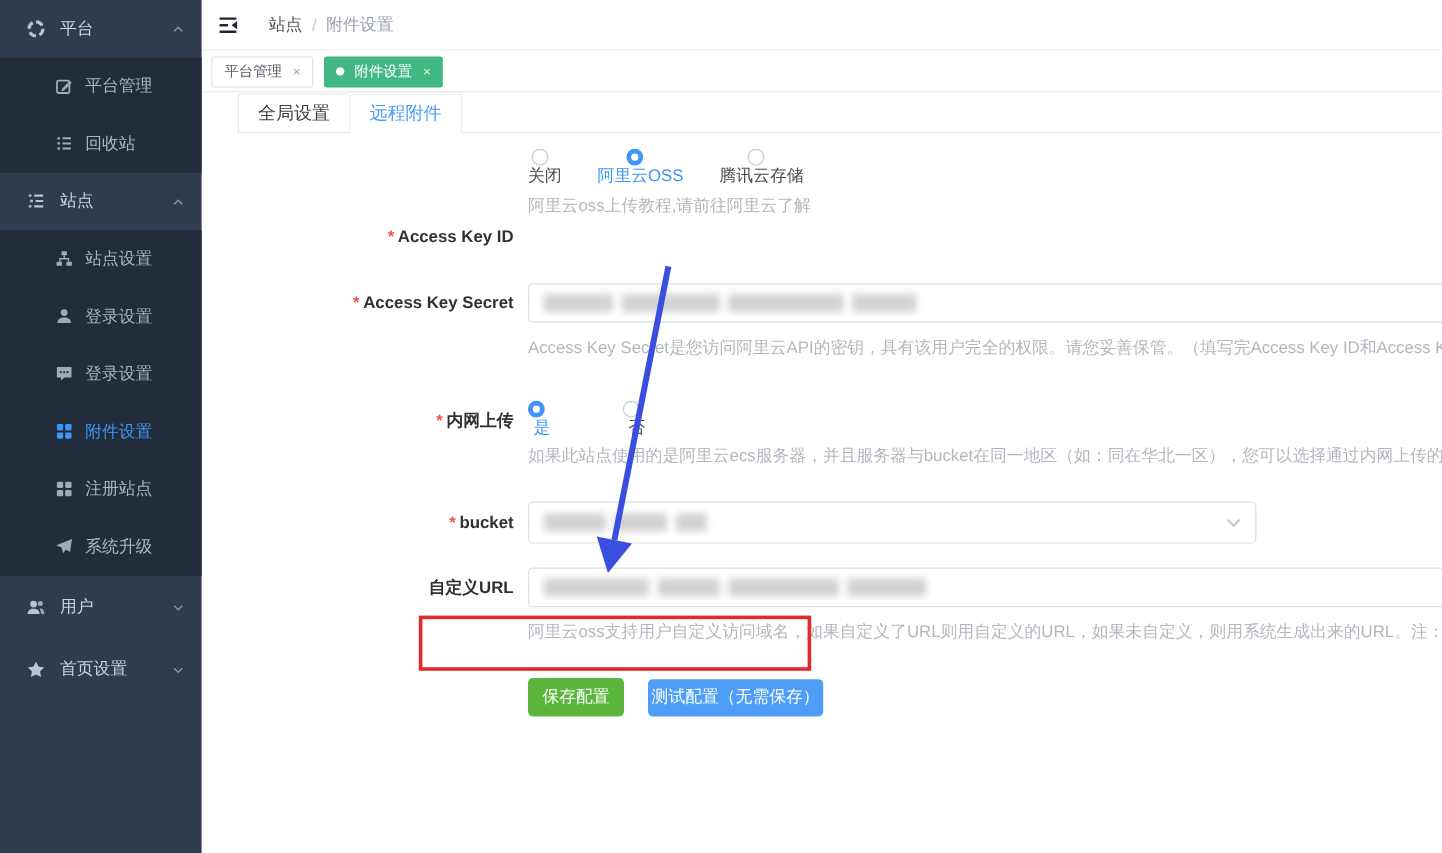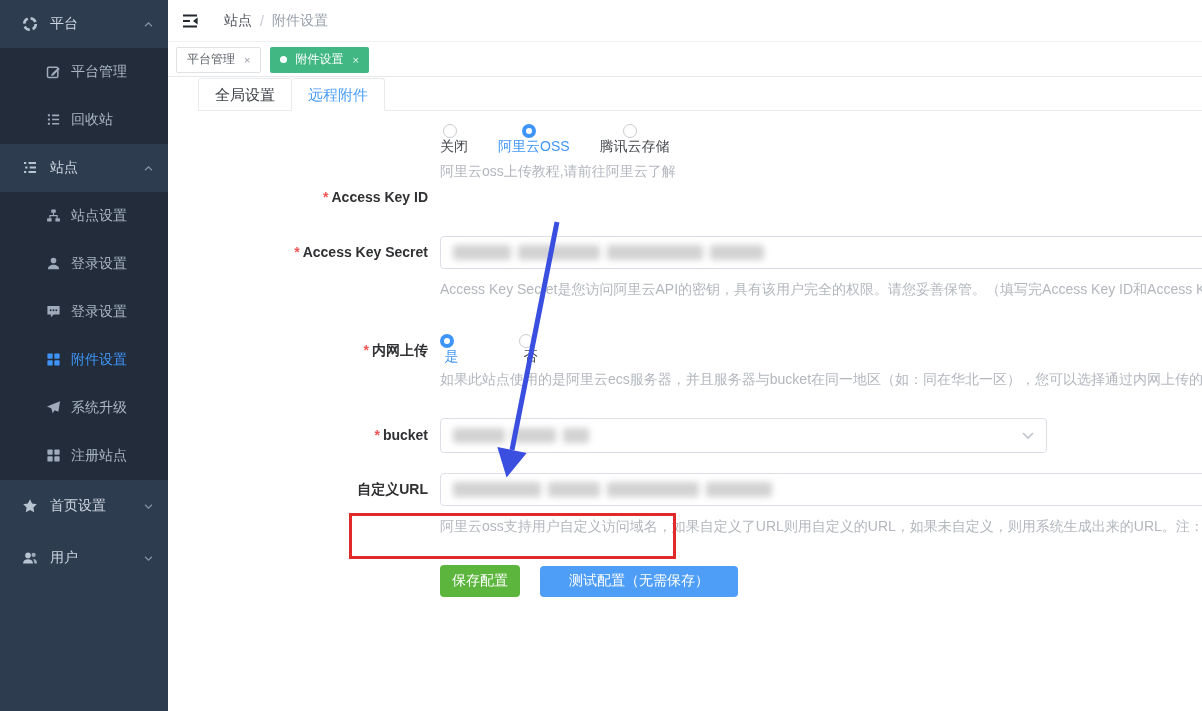--- a/index.html
+++ b/index.html
@@ -66,21 +66,21 @@
     padding:0 12px; background:#fff; width:900px; cursor:text; }
   .sbox { width:607px; cursor:pointer; height:35px; }
   .sbox .schev { margin-left:auto; display:flex; }
   .blobs { display:flex; gap:7px; filter:blur(3px); }
   .blobs i { display:block; height:15px; background:#d2d2d2; border-radius:2px; }
 
   .btnrow { display:flex; gap:20px; align-items:center; }
   .btn { height:31px; border:none; border-radius:4px; color:#fff; font-size:14px;
     display:inline-flex; align-items:center; cursor:pointer; font-family:inherit; }
   .btn.green { background:#5cb63e; padding:16px 12px; }
-  .btn.blue { background:#4e9ef8; padding:0 29px;text-align:center; }
+  .btn.blue { background:#4e9ef8; padding:0 3px;text-align:center; }
 
   .mt30{} .mt22{margin-top:22px;} .mt41{margin-top:41px;}
   .mt29{margin-top:29px;} .mt20{margin-top:20px;}
   .help-first{margin-top:18px;} .help-second{margin-top:11px;} .help-tight{margin-top:9px;}
 
   
   .red-annot { position:absolute; left:349px; top:513px; width:327px; height:46px;
     border:3px solid #e12b2b; z-index:40; pointer-events:none; }
   .arrow-overlay { position:absolute; left:0; top:0; width:1202px; height:711px;
     z-index:50; pointer-events:none; }
@@ -176,62 +176,62 @@
             <rect x="8.9" y="1.5" width="5.6" height="5.6" rx="1"></rect>
             <rect x="1.5" y="8.9" width="5.6" height="5.6" rx="1"></rect>
             <rect x="8.9" y="8.9" width="5.6" height="5.6" rx="1"></rect>
           </svg>
       </span>
       <span>附件设置</span>
     </div>
     <div class="side-row">
       <span class="sicon">
         <svg width="15" height="15" viewBox="0 0 16 16" fill="currentColor">
-            <path d="M15 1.2L1 6.9l4.6 1.9L7.1 14l2.2-3.1 3.9 1.7z"></path>
-          </svg>
-      </span>
-      <span>系统升级</span>
-    </div>
-    <div class="side-row">
-      <span class="sicon">
-        <svg width="15" height="15" viewBox="0 0 16 16" fill="currentColor">
             <rect x="1.5" y="1.5" width="5.6" height="5.6" rx="1"></rect>
             <rect x="8.9" y="1.5" width="5.6" height="5.6" rx="1"></rect>
             <rect x="1.5" y="8.9" width="5.6" height="5.6" rx="1"></rect>
             <rect x="8.9" y="8.9" width="5.6" height="5.6" rx="1"></rect>
           </svg>
       </span>
       <span>注册站点</span>
     </div>
+    <div class="side-row">
+      <span class="sicon">
+        <svg width="15" height="15" viewBox="0 0 16 16" fill="currentColor">
+            <path d="M15 1.2L1 6.9l4.6 1.9L7.1 14l2.2-3.1 3.9 1.7z"></path>
+          </svg>
+      </span>
+      <span>系统升级</span>
+    </div>
   </div>
 
   <div class="bottom-group">
-    <div class="side-row">
-      <span class="sicon">
-        <svg width="16" height="16" viewBox="0 0 16 16" fill="currentColor">
-            <path d="M8 1.2l2.1 4.3 4.7.7-3.4 3.3.8 4.7L8 12l-4.2 2.2.8-4.7L1.2 6.2l4.7-.7z"></path>
-          </svg>
-      </span>
-      <span>首页设置</span>
-      <span class="chev">
-        <svg width="11" height="11" viewBox="0 0 16 16">
-            <path d="M3 5.5L8 10.5l5-5" stroke="currentColor" stroke-width="1.7" fill="none"></path>
-          </svg>
-      </span>
-    </div>
     <div class="side-row">
       <span class="sicon">
         <svg width="16" height="16" viewBox="0 0 16 16" fill="currentColor">
             <circle cx="6" cy="5.4" r="2.8"></circle>
             <path d="M1 13.6c0-2.8 2.2-4.3 5-4.3s5 1.5 5 4.3z"></path>
             <circle cx="11.6" cy="4.9" r="2.1" opacity=".8"></circle>
             <path d="M11.3 8.8c2.3.2 3.7 1.8 3.7 4.8h-2.6z" opacity=".8"></path>
           </svg>
       </span>
       <span>用户</span>
+      <span class="chev">
+        <svg width="11" height="11" viewBox="0 0 16 16">
+            <path d="M3 5.5L8 10.5l5-5" stroke="currentColor" stroke-width="1.7" fill="none"></path>
+          </svg>
+      </span>
+    </div>
+    <div class="side-row">
+      <span class="sicon">
+        <svg width="16" height="16" viewBox="0 0 16 16" fill="currentColor">
+            <path d="M8 1.2l2.1 4.3 4.7.7-3.4 3.3.8 4.7L8 12l-4.2 2.2.8-4.7L1.2 6.2l4.7-.7z"></path>
+          </svg>
+      </span>
+      <span>首页设置</span>
       <span class="chev">
         <svg width="11" height="11" viewBox="0 0 16 16">
             <path d="M3 5.5L8 10.5l5-5" stroke="currentColor" stroke-width="1.7" fill="none"></path>
           </svg>
       </span>
     </div>
   </div>
 </div>
 
 <div class="top">

